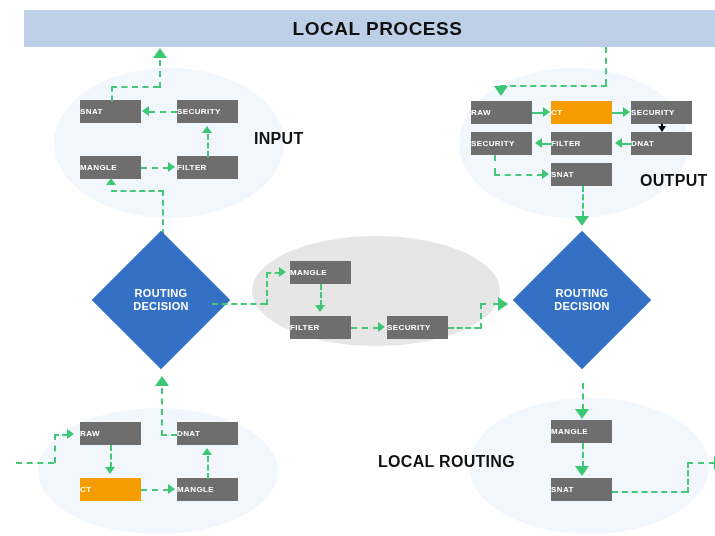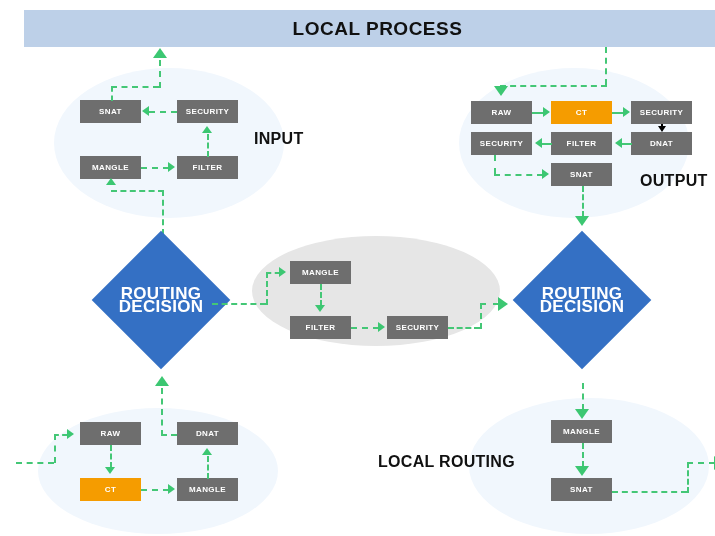--- a/index.html
+++ b/index.html
@@ -19,33 +19,33 @@
   .banner{
     position:absolute;background:#bdd0e8;
     display:flex;align-items:center;justify-content:center;
     color:#111111;font-weight:bold;letter-spacing:.5px;
   }
 
   
   .tbox{
     position:absolute;width:61px;height:23px;background:#6e6e6e;
     color:#ffffff;font-size:8px;font-weight:bold;letter-spacing:.4px;
-    display:flex;align-items:center;justify-content:center;
+    display:flex;align-items:center;
     box-sizing:border-box;
   }
   .tbox.orange{background:#f59c00;}
 
   
   .diamond{
     position:absolute;width:98px;height:98px;background:#3470c4;
     transform:rotate(45deg);
   }
   .diamond-label{
     position:absolute;width:138px;text-align:center;
-    color:#ffffff;font-size:17px;font-weight:bold;line-height:13px;
+    color:#ffffff;font-size:11px;font-weight:bold;line-height:13px;
     letter-spacing:.3px;pointer-events:none;
   }
 
   
   .caption{
     position:absolute;color:#111111;font-weight:bold;
     font-size:16px;letter-spacing:.3px;white-space:nowrap;
   }
 
   

